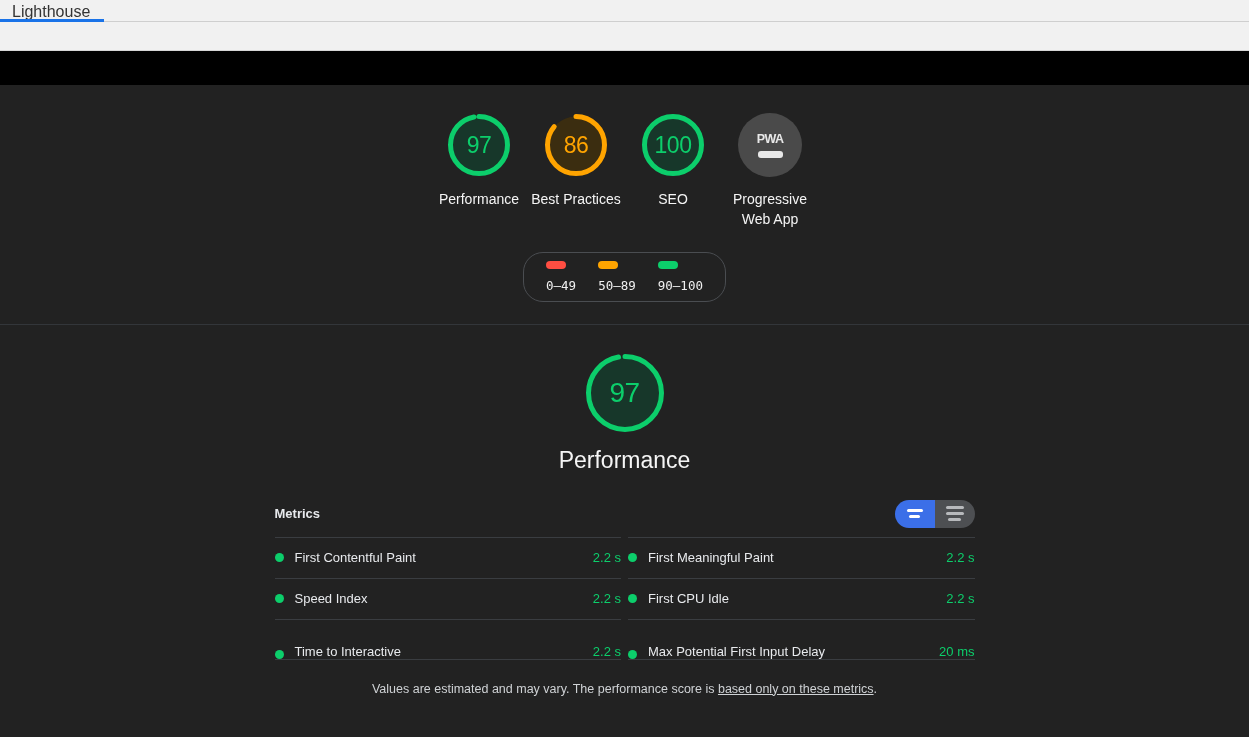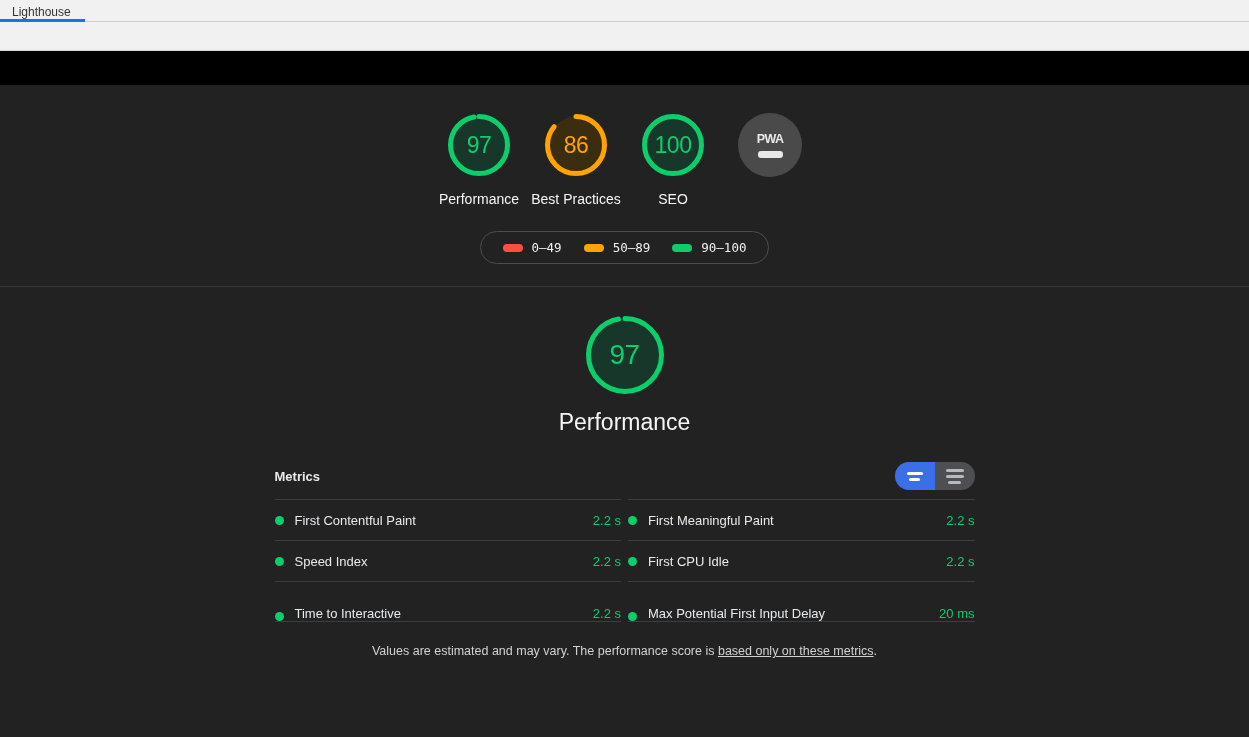--- a/index.html
+++ b/index.html
@@ -17,21 +17,21 @@
     display: flex;
     align-items: flex-end;
     border-bottom: 1px solid #cfcfcf;
     position: relative;
   }
   .tab {
     height: 18px;
     padding: 0 14px 0 12px;
     display: flex;
     align-items: center;
-    font-size: 12px;
+    font-size: 16px;
     color: #333;
     position: relative;
     cursor: default;
   }
   .tab.active::after {
     content: "";
     position: absolute;
     left: 0; right: 0; bottom: -1px;
     height: 3px;
     background: #1a73e8;
@@ -125,21 +125,21 @@
   
   .legend-wrap { display:flex; justify-content:center; margin-top: 22px; }
   .legend {
     border: 1px solid #4a4d51;
     border-radius: 20px;
     padding: 8px 22px;
     display: flex;
     align-items: center;
     gap: 22px;
   }
-  .legend-item { display:flex; align-items:center; gap: 9px; }
+  .legend-item { display:flex; gap: 9px; flex-direction: column; }
   .legend-swatch { width: 20px; height: 8px; border-radius: 4px; display:block; }
   .legend-text {
     font-family: "DejaVu Sans Mono", "Liberation Mono", monospace;
     font-size: 12.5px;
     color: #f0f0f0;
   }
 
   
   .cat-section { padding-top: 28px; }
   .cat-head {
@@ -275,20 +275,21 @@
   </svg>
        <div class="gauge-num" style="color:#0cce6b">100</div>
      </div>
      <div class="gauge-label">SEO</div>
         </a>
         <a class="gauge-wrap">
           <div class="pwa-badge">
      <div class="pwa-text">PWA</div>
      <div class="pwa-bar"></div>
    </div>
+   <div class="gauge-label">Progressive Web App</div>
         </a>
       </div>
 
     <div class="legend-wrap">
       <div class="legend" id="legendBox">
           <div class="legend-item">
             <span class="legend-swatch" style="background:#ff4e42"></span>
      <span class="legend-text">0–49</span>
           </div>
           <div class="legend-item">

